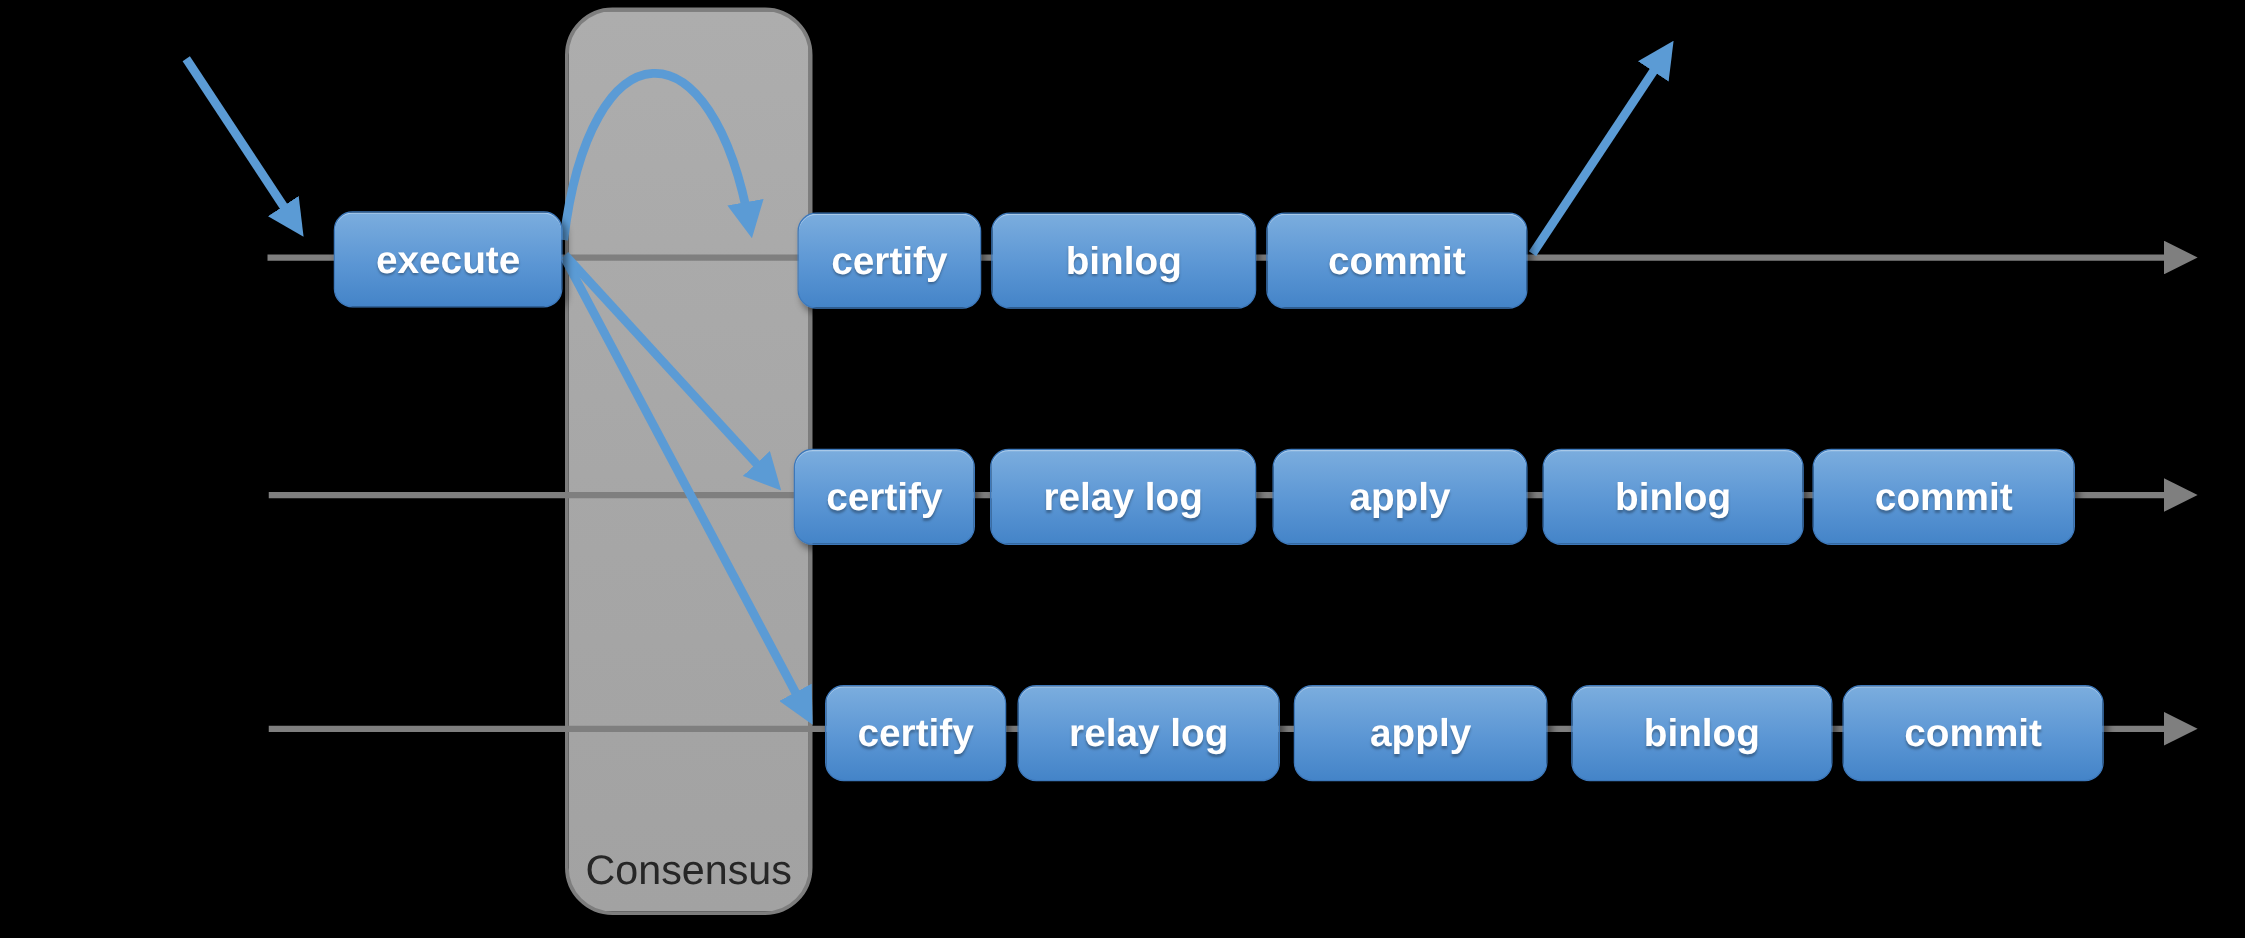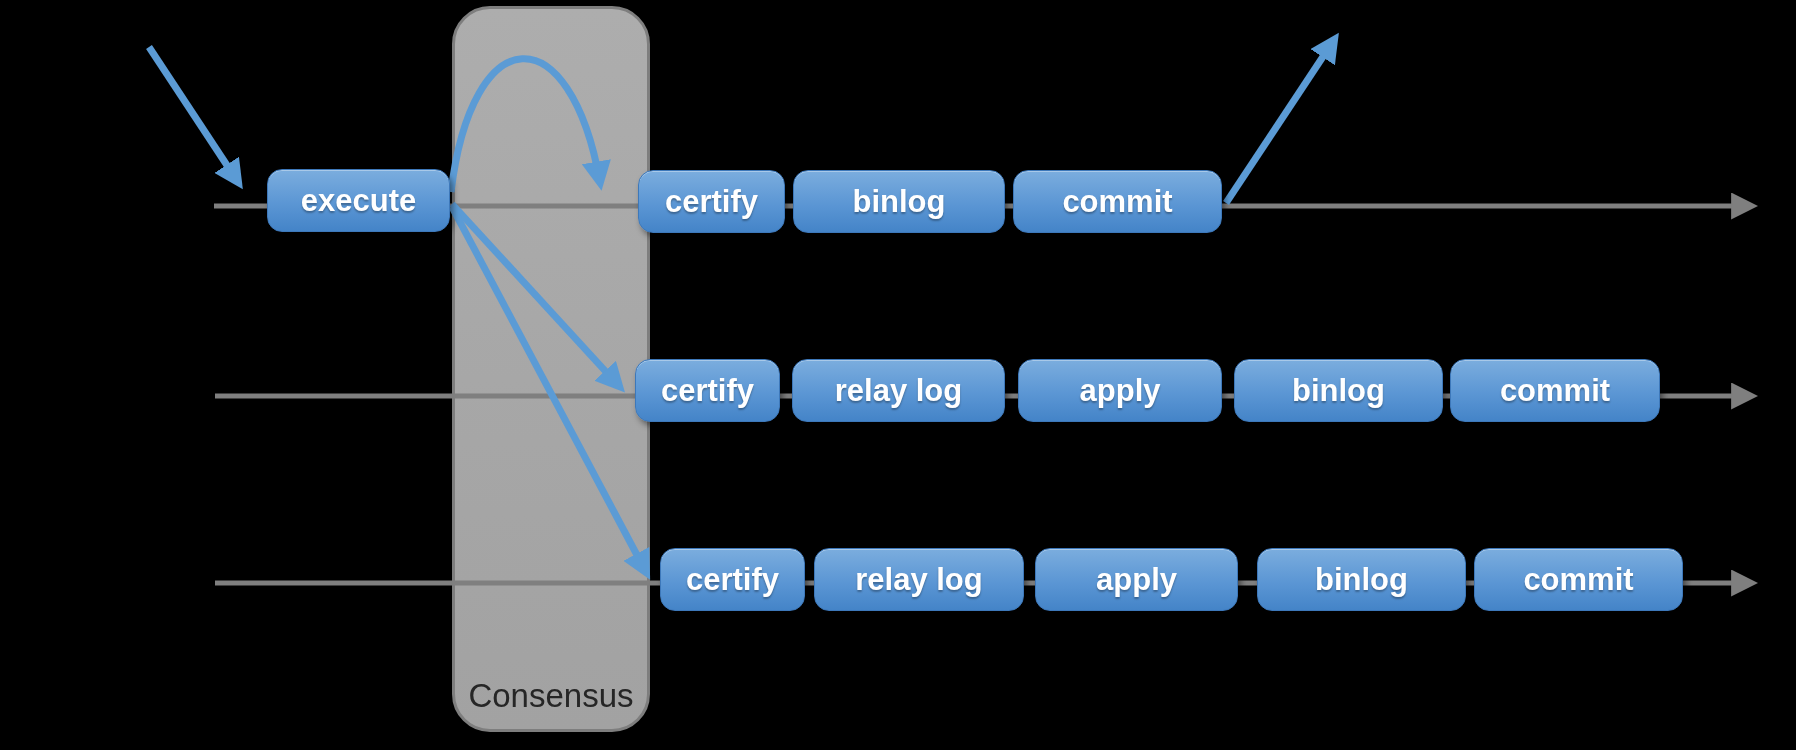--- a/index.html
+++ b/index.html
@@ -31,21 +31,21 @@
   }
   
   svg.wires{position:absolute;left:0;top:0;z-index:2;}
   .lane{stroke:#7f7f7f;stroke-width:5;fill:none;}
   .blue{stroke:#5b9bd5;stroke-width:7;fill:none;}
   .mk-gray{fill:#7f7f7f;}
   .mk-blue{fill:#5b9bd5;}
   
   .box{
     position:absolute;
-    height:63px;
+    height:77px;
     z-index:3;
     display:flex;align-items:center;justify-content:center;
     background:linear-gradient(180deg,#7badde 0%,#5b96d4 55%,#4484c8 100%);
     border:1px solid #3d78ba;
     border-radius:15px;
     box-sizing:border-box;
     color:#fff;
     font-size:31px;
     font-weight:bold;
     text-shadow:0 2px 2px rgba(0,0,0,0.3);

